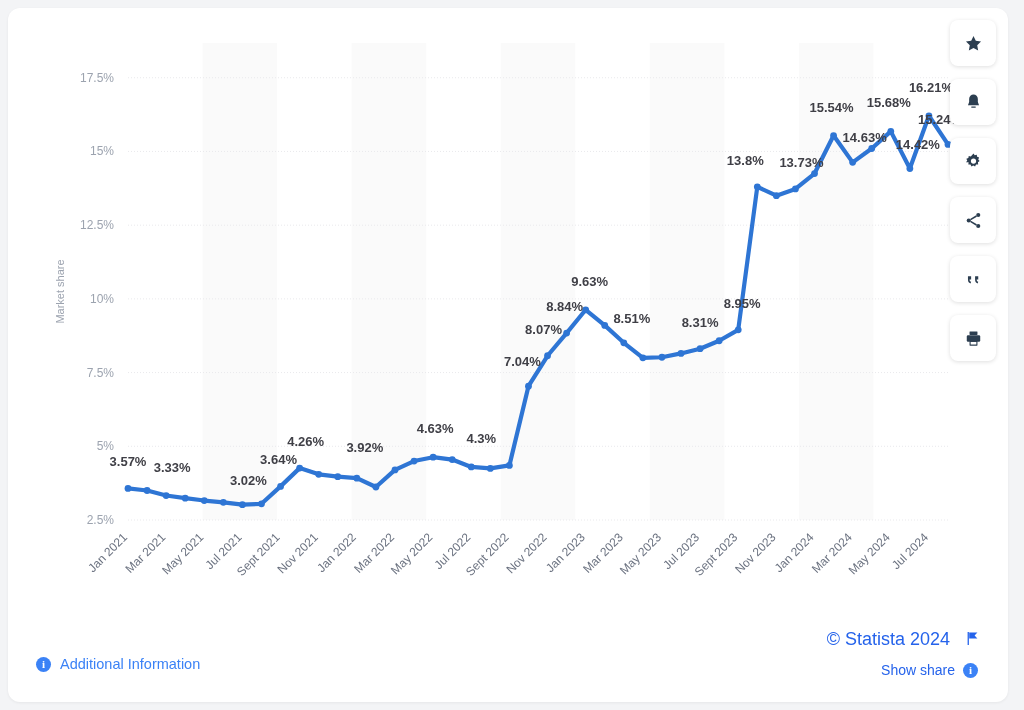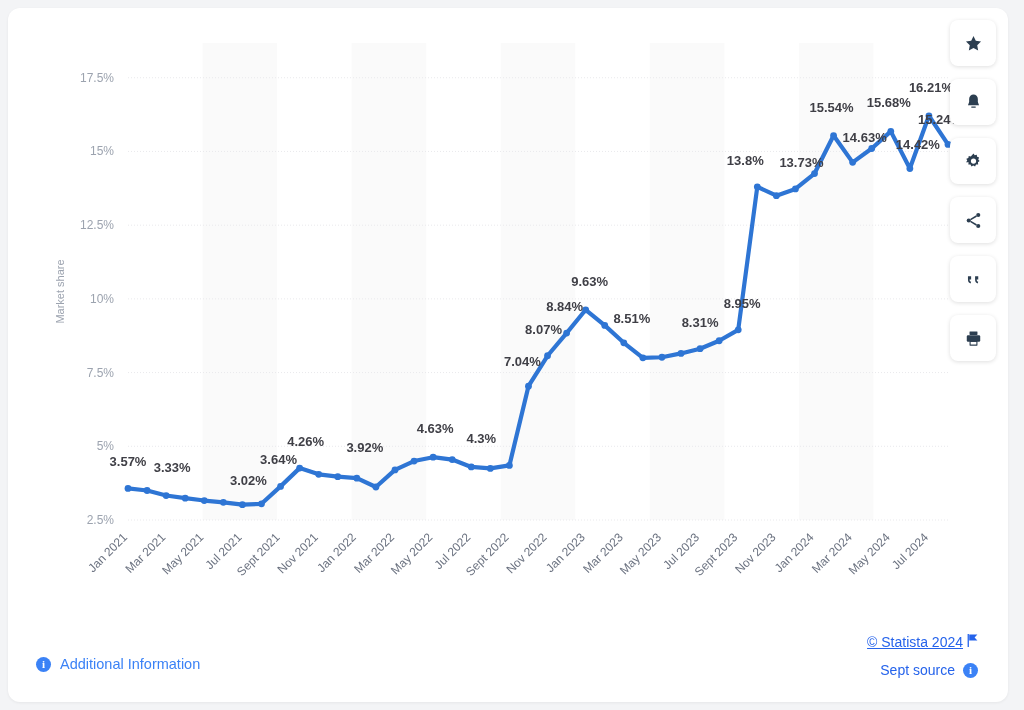--- a/index.html
+++ b/index.html
@@ -100,26 +100,25 @@
   .footer-right {
     position: absolute;
     right: 30px;
     bottom: 24px;
     text-align: right;
   }
   .copyright {
     display: flex;
     align-items: center;
     justify-content: flex-end;
-    gap: 4px;
+    gap: 17px;
     color: #2563eb;
-    font-size: 14px;
+    font-size: 18px;
     margin-bottom: 12px;
     cursor: pointer;
-    text-decoration: underline;
   }
   .show-source {
     display: flex;
     align-items: center;
     justify-content: flex-end;
     gap: 8px;
     color: #2563eb;
     font-size: 14px;
     cursor: pointer;
   }
@@ -344,20 +343,20 @@
         <div class="copyright">
           <span>© Statista 2024</span>
           <span class="flag-icon">
             <svg width="11" height="13" viewBox="0 0 11 13" fill="#2563eb">
               <rect x="0.6" y="0" width="1.3" height="13"></rect>
               <path d="M2.2 0.6h8.2L7.6 3.6l2.8 3H2.2z"></path>
             </svg>
           </span>
         </div>
         <div class="show-source">
-          <span>Sept source</span>
+          <span>Show share</span>
           <span class="info-dot">i</span>
         </div>
       </div>
     </div>
 
   </div>
 </div>
 
 </body></html>

